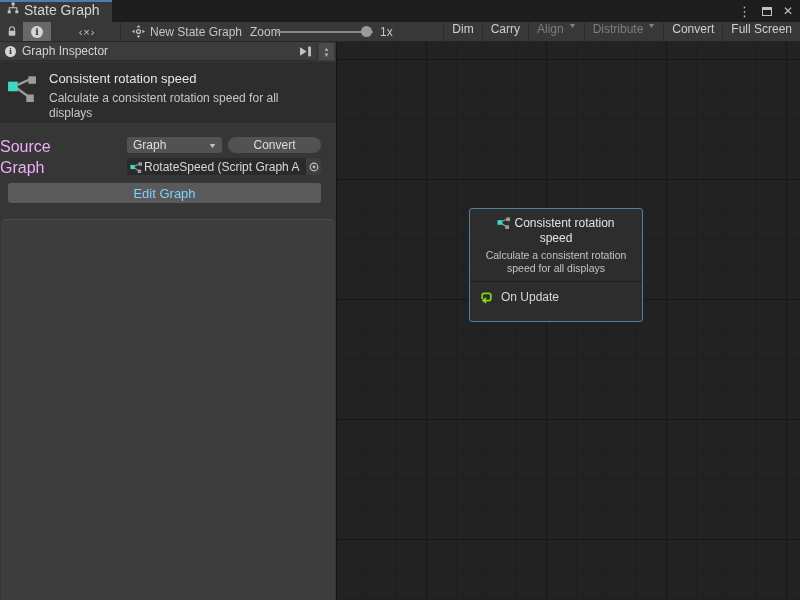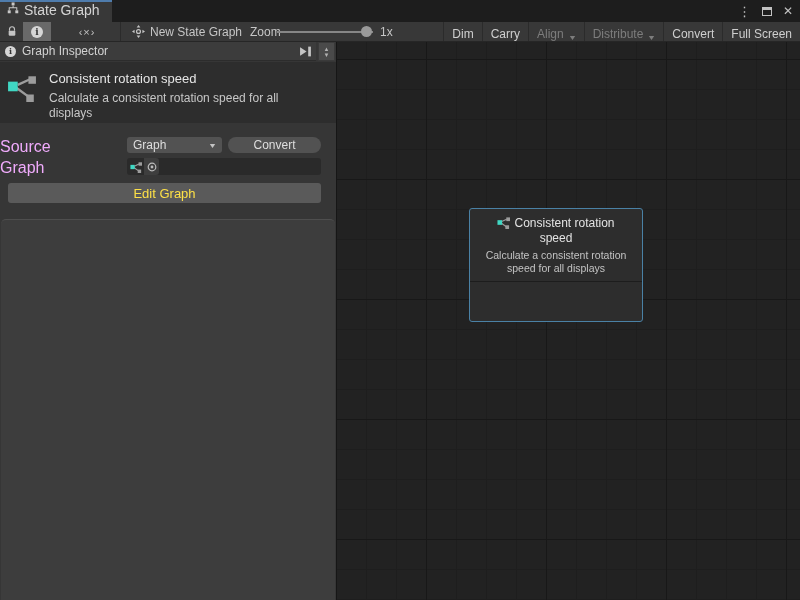--- a/index.html
+++ b/index.html
@@ -39,21 +39,21 @@
   #info-btn{left:23px;width:28px;background:#696969;}
   #code-btn{left:66px;width:42px;color:#c2c2c2;font-size:11px;letter-spacing:1px;}
   .tb-sep{position:absolute;top:0;height:19px;width:1px;background:#2b2b2b;}
   #move-icn{left:130px;width:16px;}
   #nsg-label{left:150px;}
   #zoom-label{left:250px;}
   #slider-track{position:absolute;left:277px;top:9px;width:96px;height:2px;background:#868686;}
   #slider-handle{position:absolute;left:361px;top:4px;width:11px;height:11px;border-radius:50%;background:#9a9a9a;}
   #zoom-value{left:380px;}
   .right-group{position:absolute;right:0;top:0;height:19px;display:flex;}
-  .tb-btn{display:flex;align-items:flex-end;gap:5px;padding:0 8px;height:19px;font-size:12px;color:#cfcfcf;border-left:1px solid #2b2b2b;white-space:nowrap;}
+  .tb-btn{display:flex;align-items:flex-start;gap:5px;padding:0 8px;height:19px;font-size:12px;color:#cfcfcf;border-left:1px solid #2b2b2b;white-space:nowrap;}
   .tb-btn.disabled{color:#7d7d7d;}
   .caret{font-size:7px;line-height:1;transform:scaleX(1.3);}
 
   .info-disc{width:12px;height:12px;border-radius:50%;background:#d6d6d6;color:#333;
     font-size:9px;font-weight:bold;font-family:"DejaVu Serif", serif;
     display:flex;align-items:center;justify-content:center;flex:none;}
 
   
   #inspector{position:absolute;left:0;top:42px;width:337px;height:558px;background:#363636;border-right:1px solid #161616;}
   .insp-header{position:absolute;left:0;top:0;width:316px;height:19px;background:#3c3c3c;border-bottom:1px solid #2c2c2c;
@@ -74,21 +74,21 @@
   .select{position:absolute;left:127px;top:95px;width:95px;height:16px;background:#525252;border-radius:3px;
     display:flex;align-items:center;font-size:12px;color:#dedede;padding:0 6px;}
   .select .caret{margin-left:auto;color:#c4c4c4;}
   .convert-btn{position:absolute;left:228px;top:95px;width:93px;height:16px;background:#525252;border-radius:8px;
     display:flex;align-items:center;justify-content:center;font-size:12px;color:#dedede;}
   .objfield{position:absolute;left:127px;top:116px;width:194px;height:17px;background:#2a2a2a;border-radius:3px;
     display:flex;align-items:center;gap:2px;padding-left:3px;font-size:12px;color:#d8d8d8;overflow:hidden;}
   .objfield .obj-text{white-space:nowrap;overflow:hidden;flex:1;}
   .obj-picker{width:15px;height:17px;flex:none;background:#3e3e3e;display:flex;align-items:center;justify-content:center;border-radius:0 3px 3px 0;}
   .edit-btn{position:absolute;left:8px;top:141px;width:313px;height:20px;background:#5a5a5a;border-radius:3px;
-    display:flex;align-items:center;justify-content:center;font-size:13px;color:#fde047;}
+    display:flex;align-items:center;justify-content:center;font-size:13px;color:#7dd3fc;}
   .empty-area{position:absolute;left:1px;top:177px;width:334px;bottom:0;background:#3d3d3d;
     border-top:1px solid #4e4e4e;border-radius:5px 5px 0 0;}
 
   
   #canvas{position:absolute;left:337px;top:42px;width:463px;height:558px;background-color:#222222;
     background-image:
       linear-gradient(#181818 1px, transparent 1px),
       linear-gradient(90deg, #181818 1px, transparent 1px),
       linear-gradient(#1e1e1e 1px, transparent 1px),
       linear-gradient(90deg, #1e1e1e 1px, transparent 1px);
@@ -210,20 +210,21 @@
   <div class="convert-btn">Convert</div>
 
   <div class="fld-label" id="lbl-graph">Graph</div>
   <div class="objfield">
     <svg width="12" height="12" viewBox="0 0 28 28">
       <path d="M10 12 L21 7 M9 15 L20 23" stroke="#9c9c9c" stroke-width="2.6" fill="none"></path>
       <rect x="1" y="9" width="10" height="10" fill="#40d8c4"></rect>
       <rect x="20" y="3" width="8" height="8" fill="#9c9c9c"></rect>
       <rect x="18" y="20" width="8" height="8" fill="#9c9c9c"></rect>
     </svg>
+    <span class="obj-text">RotateSpeed (Script Graph A</span>
     <span class="obj-picker">
       <svg width="10" height="10" viewBox="0 0 10 10">
         <circle cx="5" cy="5" r="3.8" fill="none" stroke="#bcbcbc" stroke-width="1.2"></circle>
         <circle cx="5" cy="5" r="1.4" fill="#bcbcbc"></circle>
       </svg>
     </span>
   </div>
 
   <div class="edit-btn">Edit Graph</div>
 
@@ -235,14 +236,21 @@
     <div class="node-header">
       <div class="node-title"><svg width="13" height="13" viewBox="0 0 28 28">
             <path d="M10 12 L21 7 M9 15 L20 23" stroke="#9c9c9c" stroke-width="2.6" fill="none"></path>
             <rect x="1" y="9" width="10" height="10" fill="#40d8c4"></rect>
             <rect x="20" y="3" width="8" height="8" fill="#9c9c9c"></rect>
             <rect x="18" y="20" width="8" height="8" fill="#9c9c9c"></rect>
           </svg><span>Consistent rotation speed</span></div>
       <div class="node-desc">Calculate a consistent rotation speed for all displays</div>
     </div>
     <div class="node-divider"></div>
+    <div class="node-body">
+      <svg width="16" height="16" viewBox="0 0 16 16">
+        <path d="M4.2 10 V6.4 a2 2 0 0 1 2-2 h4.6 a2 2 0 0 1 2 2 v3.2 a2 2 0 0 1 -2 2 H7.6" fill="none" stroke="#82d41f" stroke-width="1.7"></path>
+        <path d="M8.1 8.1 L3.6 11.4 L8.1 14.8 Z" fill="#82d41f"></path>
+      </svg>
+      <span class="node-event">On Update</span>
+    </div>
   </div>
 </div>
 
 </body></html>

